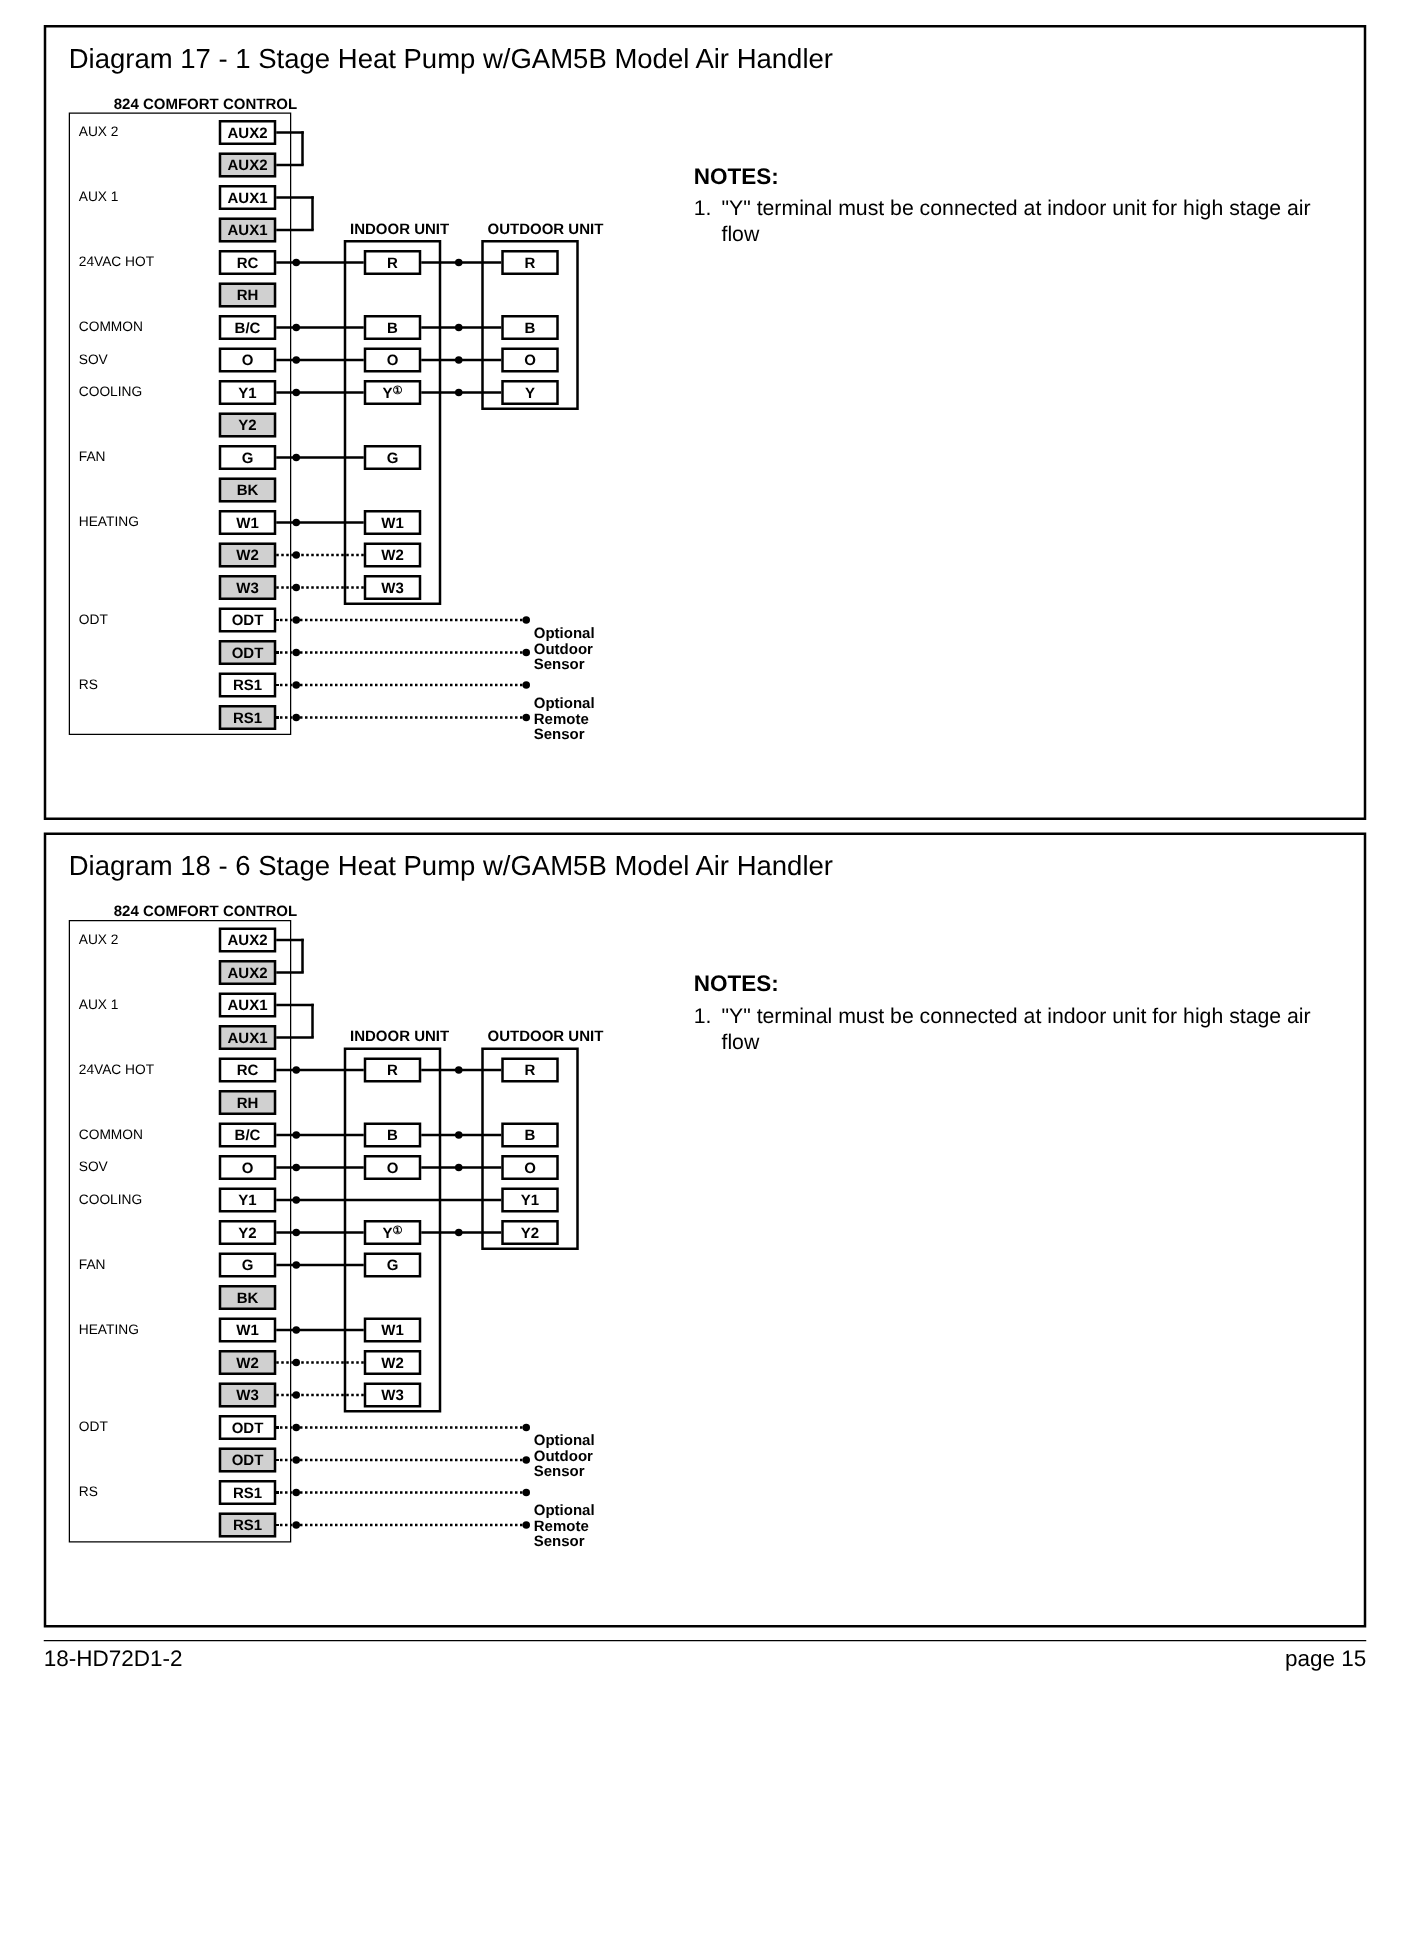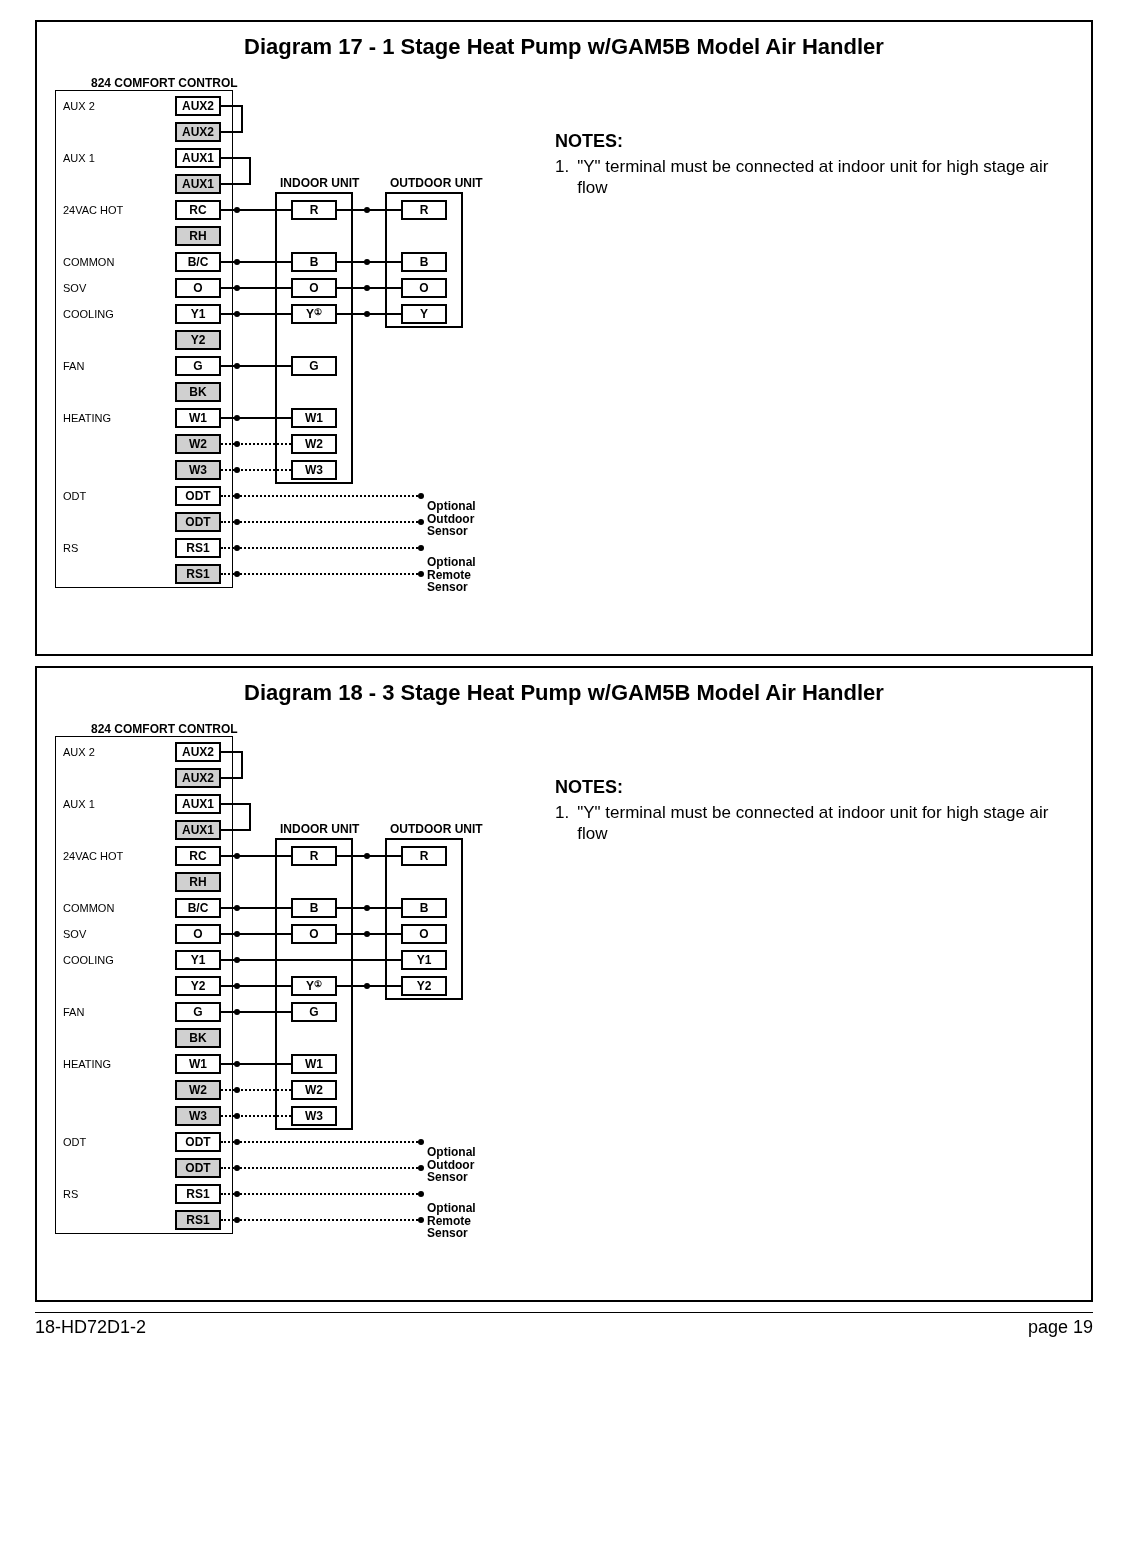--- a/index.html
+++ b/index.html
@@ -28,23 +28,22 @@
     padding-top: 4px;
     font-size: 18px;
   }
   .frame {
     border: 2px solid #000;
     padding: 12px 18px 18px 18px;
     margin-bottom: 10px;
   }
   .frame-title {
     font-size: 22px;
-    font-weight: bold;
+    font-weight: normal;
     margin-bottom: 16px;
-    text-align: center;
   }
   .body-row {
     display: flex;
     align-items: flex-start;
     gap: 30px;
   }
   .diagram {
     position: relative;
     width: 470px;
     height: 560px;
@@ -247,21 +246,21 @@
         <div class="notes-title">NOTES:</div>
         <div class="note-row">
           <div class="note-num">1.</div>
           <div>"Y" terminal must be connected at indoor unit for high stage air flow</div>
         </div>
       </div>
     </div>
   </div>
 
   <div class="frame">
-    <div class="frame-title">Diagram 18 - 3 Stage Heat Pump w/GAM5B Model Air Handler</div>
+    <div class="frame-title">Diagram 18 - 6 Stage Heat Pump w/GAM5B Model Air Handler</div>
     <div class="body-row">
       <div class="diagram">
         <div class="ctrl-label" style="left:36px;top:0;">824 COMFORT CONTROL</div>
         <div class="ctrl-box" style="left:0;top:14px;width:178px;height:498px;"></div>
         <div class="term-label" style="left:8px;top:24px;">AUX 2</div>
         <div class="term-label" style="left:8px;top:76px;">AUX 1</div>
         <div class="term-label" style="left:8px;top:128px;">24VAC HOT</div>
         <div class="term-label" style="left:8px;top:180px;">COMMON</div>
         <div class="term-label" style="left:8px;top:206px;">SOV</div>
         <div class="term-label" style="left:8px;top:232px;">COOLING</div>
@@ -371,15 +370,15 @@
         <div class="note-row">
           <div class="note-num">1.</div>
           <div>"Y" terminal must be connected at indoor unit for high stage air flow</div>
         </div>
       </div>
     </div>
   </div>
 
   <div class="footer">
     <div>18-HD72D1-2</div>
-    <div>page 19</div>
+    <div>page 15</div>
   </div>
 </div>
 
 </body></html>

